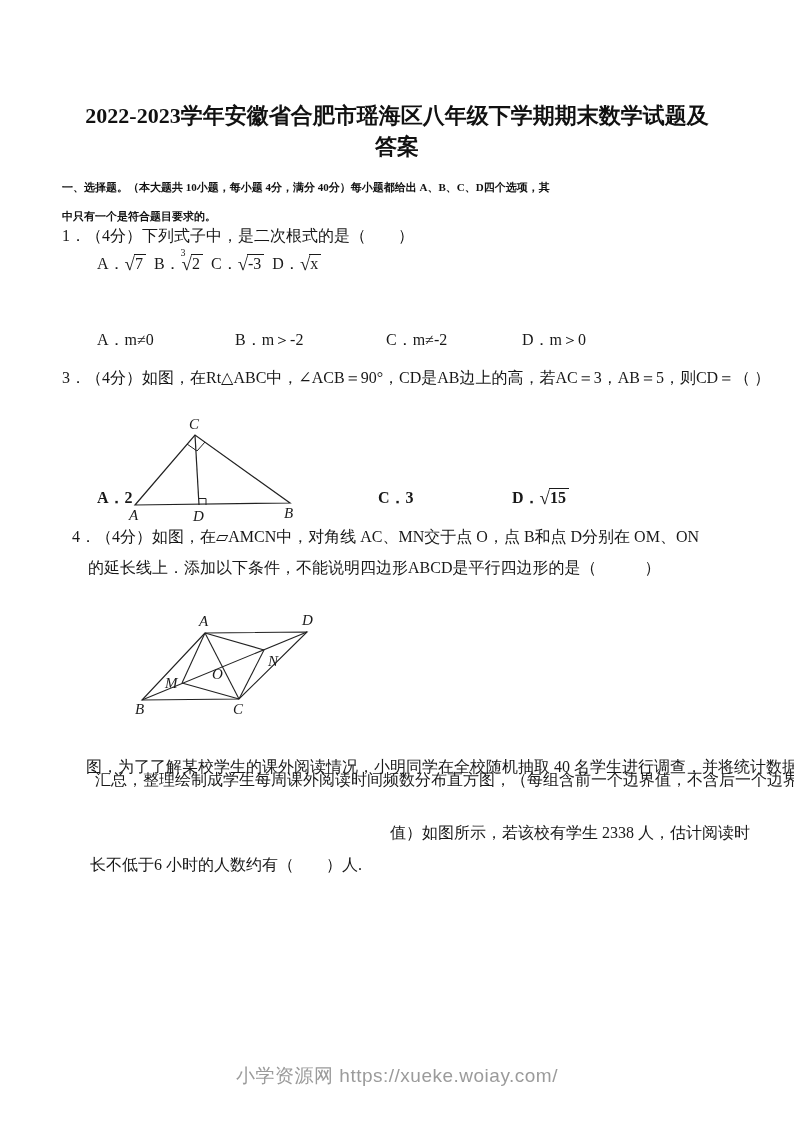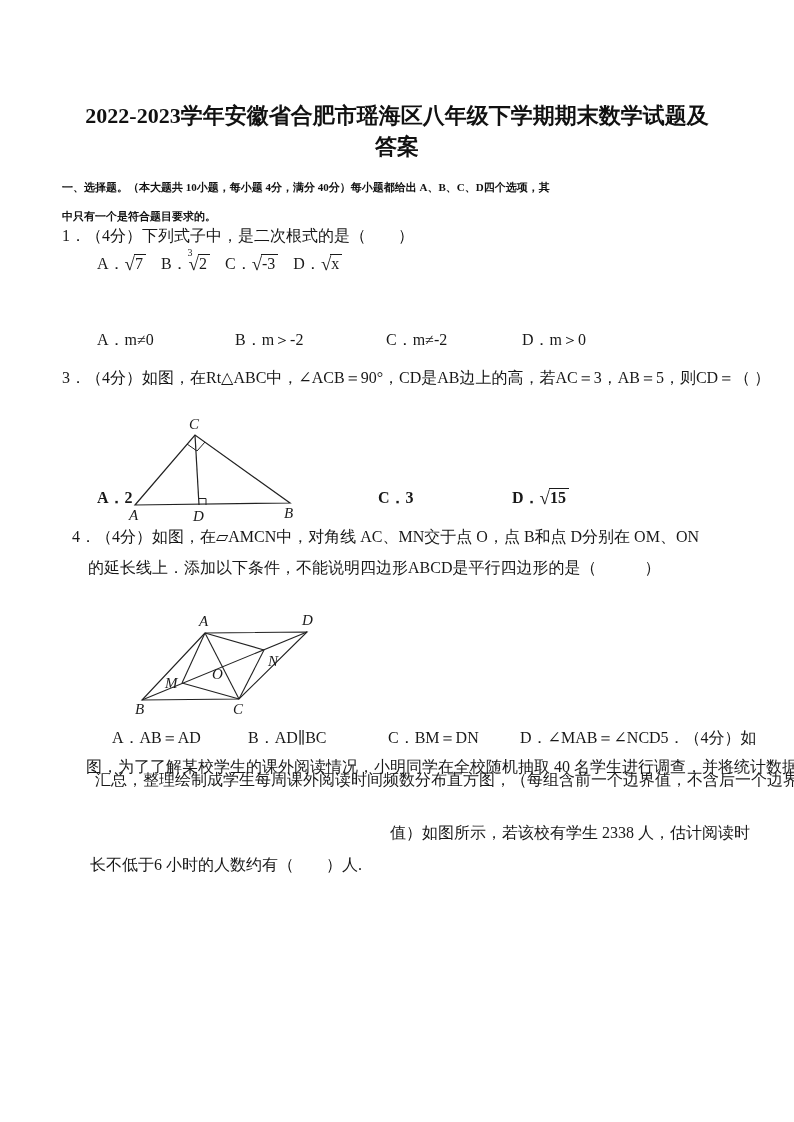--- a/index.html
+++ b/index.html
@@ -28,21 +28,21 @@
   .t { font-size:16px; line-height:20px; color:#181818; }
   .opt-row { position:absolute; height:24px; }
   .opt-row .opt { position:absolute; top:0; }
   
   .sqrt { display:inline-block; white-space:nowrap; }
   .sqrt .sign { display:inline-block; font-size:1.18em; line-height:1;
                 transform:translateY(1px); letter-spacing:-1px; }
   .sqrt .rad { display:inline-block; border-top:1.4px solid #1a1a1a;
                padding:0 3px 0 1px; line-height:1.15; }
   .root-idx { position:relative; top:-7px; font-size:10px; margin-right:-4px; }
-  .q1-opts { display:flex; gap:15px; align-items:flex-start; font-size:16px; }
+  .q1-opts { display:flex; gap:8px; align-items:flex-start; font-size:16px; }
   svg text { font-family:"Liberation Serif","DejaVu Serif",serif;
              font-style:italic; font-size:15px; fill:#1a1a1a; }
   .footer {
     position:absolute; top:1063px; left:0; width:100%;
     text-align:center;
     font-family:"Liberation Sans","DejaVu Sans",sans-serif;
     font-size:19px; color:#9b9b9b; letter-spacing:0.5px;
   }
 </style>
 </head>
@@ -120,26 +120,21 @@
     </g>
     <text x="81" y="18">A</text>
     <text x="184" y="17">D</text>
     <text x="17" y="106">B</text>
     <text x="115" y="106">C</text>
     <text x="47" y="80">M</text>
     <text x="150" y="58">N</text>
     <text x="94" y="71">O</text>
   </svg>
 
-  <div class="opt-row t" style="top:728px; left:0; width:794px;">
-    <span class="opt" style="left:112px;">A．AB＝AD</span>
-    <span class="opt" style="left:248px;">B．AD∥BC</span>
-    <span class="opt" style="left:388px;">C．BM＝DN</span>
-    <span class="opt" style="left:520px;"><span>D．∠MAB＝∠NCD</span><span>5．（4分）如</span></span>
-  </div>
 
   <div class="abs t" style="top:757px; left:86px;">图，为了了解某校学生的课外阅读情况，小明同学在全校随机抽取 40 名学生进行调查，并将统计数据</div>
   <div class="abs t" style="top:770px; left:95px;">汇总，整理绘制成学生每周课外阅读时间频数分布直方图，（每组含前一个边界值，不含后一个边界</div>
   <div class="abs t" style="top:823px; left:390px;">值）如图所示，若该校有学生 2338 人，估计阅读时</div>
   <div class="abs t" style="top:855px; left:90px;">长不低于6 小时的人数约有（　　）人.</div>
 
+  <div class="footer">小学资源网 https://xueke.woiay.com/</div>
 
 </div>
 
 </body></html>

